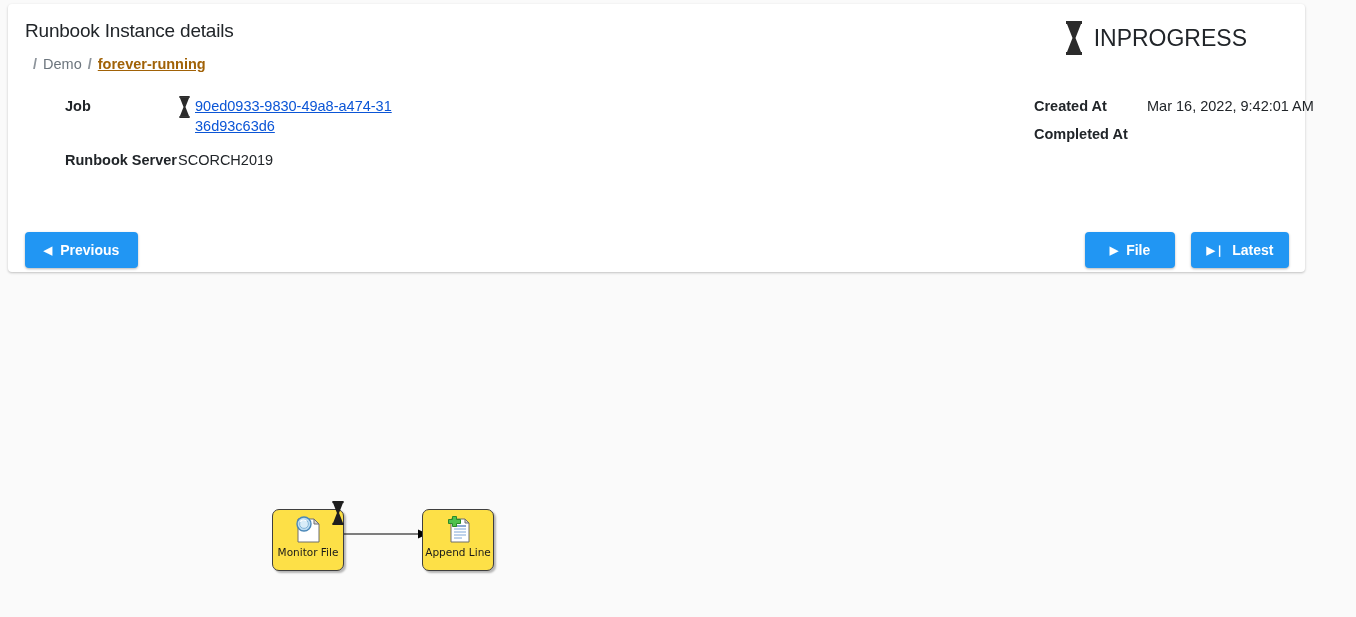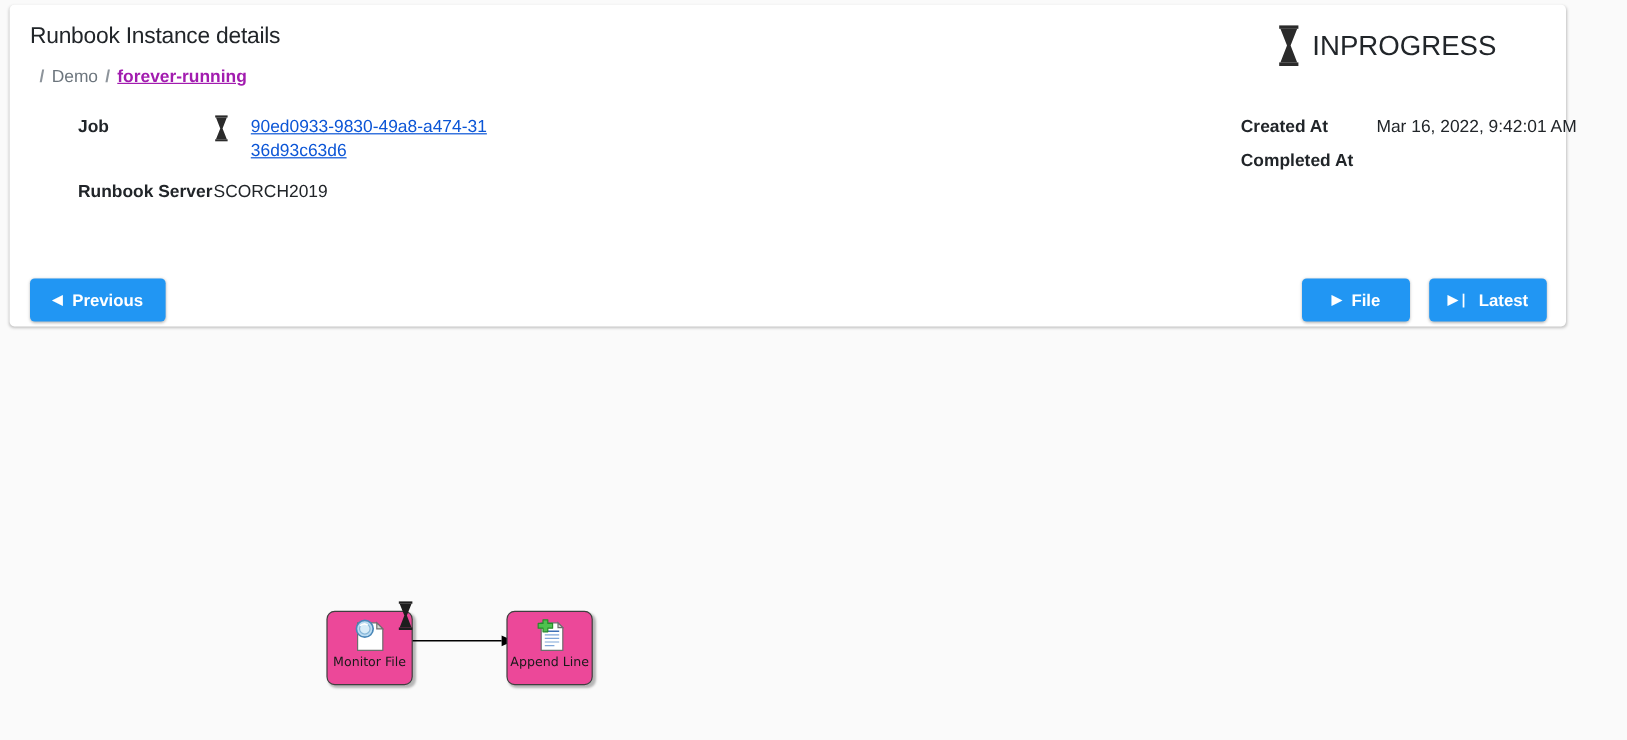--- a/index.html
+++ b/index.html
@@ -48,21 +48,21 @@
     font-size: 14.5px;
     font-weight: 700;
     white-space: nowrap;
     display: flex;
     align-items: center;
     gap: 6px;
   }
   .crumb-sep { color: #8d949b; font-weight: 700; }
   .crumb-static { color: #6c757d; font-weight: 400; }
   .crumb-link {
-    color: #a21caf;
+    color: #a16207;
     font-weight: 700;
     text-decoration: underline;
     cursor: pointer;
   }
 
   
   .status-block {
     position: absolute;
     right: 58px;
     top: 17px;
@@ -114,21 +114,21 @@
   .detail-right .dlabel { width: 113px; }
   .dvalue {
     color: #212529;
     line-height: 1.38;
     flex: 1 1 auto;
   }
 
   .job-value {
     display: flex;
     align-items: flex-start;
-    gap: 18px;
+    gap: 4px;
   }
   .job-link {
     color: #0b55d6;
     text-decoration: underline;
     cursor: pointer;
     line-height: 1.38;
     max-width: 200px;
     word-break: break-all;
   }
 
@@ -162,21 +162,21 @@
     position: absolute;
     left: 268px;
     top: 495px;
     width: 260px;
     height: 100px;
   }
   .node {
     position: absolute;
     width: 72px;
     height: 62px;
-    background: #ec4899;
+    background: #fde047;
     border: 1px solid #3f3f3f;
     border-radius: 7px;
     box-shadow: 2px 2px 2px rgba(0,0,0,0.28);
     box-sizing: border-box;
     display: flex;
     flex-direction: column;
     align-items: center;
     justify-content: flex-start;
     padding-top: 5px;
   }

